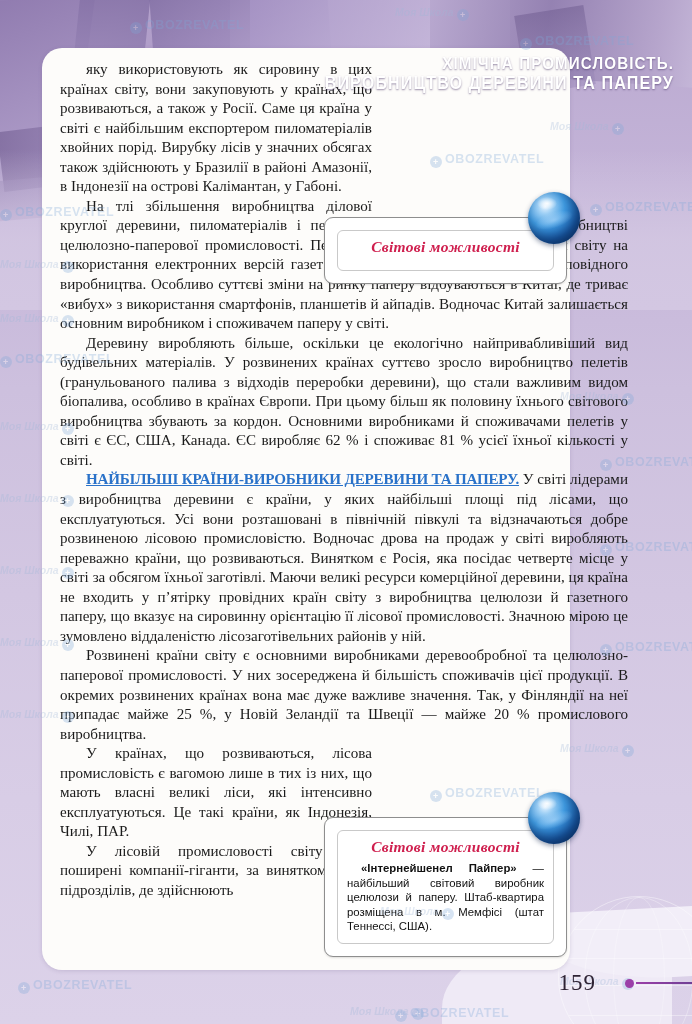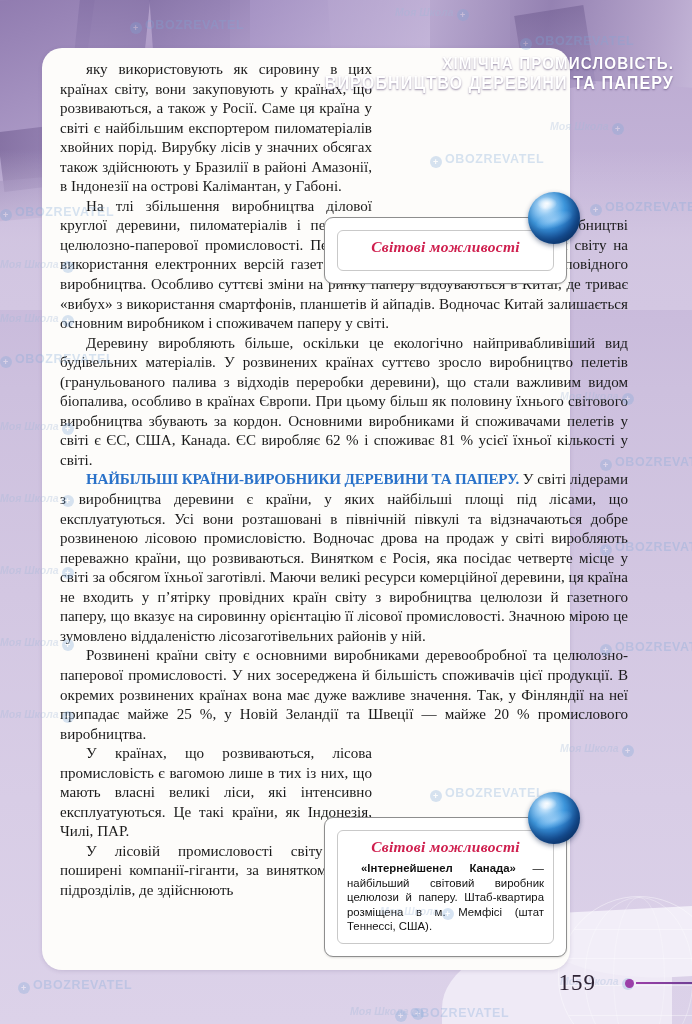--- a/index.html
+++ b/index.html
@@ -79,21 +79,21 @@
     box-shadow:0 1px 4px rgba(90,70,120,.18);
     z-index:5;
   }
   #card-inner{position:absolute;left:18px;top:12px;width:568px;height:900px;overflow:hidden;}
 
   p.body{
     margin:0;font-size:15.1px;line-height:19.55px;color:#1b1b1b;
     text-align:justify;text-indent:26px;
     font-family:"Liberation Serif", serif;
   }
-  .hl{color:#2a72c9;font-weight:bold;letter-spacing:-.2px;}
+  .hl{color:#2a72c9;font-weight:bold;letter-spacing:-.2px;text-decoration:underline;}
 
   
   .callout{
     position:relative;width:243px;
     border:1px solid #8e8e8e;border-radius:9px;background:#ffffff;
     padding:12px;box-sizing:border-box;
     box-shadow:0 1px 2px rgba(0,0,0,.12);
   }
   .callout-in{
     border:1px solid #c9c9c9;border-radius:6px;
@@ -216,21 +216,21 @@
       </div>
     </div>
   </div>
 
   <div id="box2">
     <div class="callout">
       <div class="cg-stem"></div>
       <div class="callout-globe"></div>
       <div class="callout-in">
         <div class="callout-title">Світові можливості</div>
-        <div class="callout-body"><b>«Інтернейшенел Канада»</b><span> — найбільший світовий виробник целюлози й паперу. Штаб-квартира розміщена в м. Мемфісі (штат Теннессі, США).</span></div>
+        <div class="callout-body"><b>«Інтернейшенел Пайпер»</b><span> — найбільший світовий виробник целюлози й паперу. Штаб-квартира розміщена в м. Мемфісі (штат Теннессі, США).</span></div>
       </div>
     </div>
   </div>
 </div>
 
 <div id="pagenum">159</div>
 <div id="page-dot"></div>
 <div id="page-rule"></div>
 
 <div class="wm wm-o" style="left:130px;top:18px;"><span class="wm-dot">+</span><span>OBOZREVATEL</span></div>

